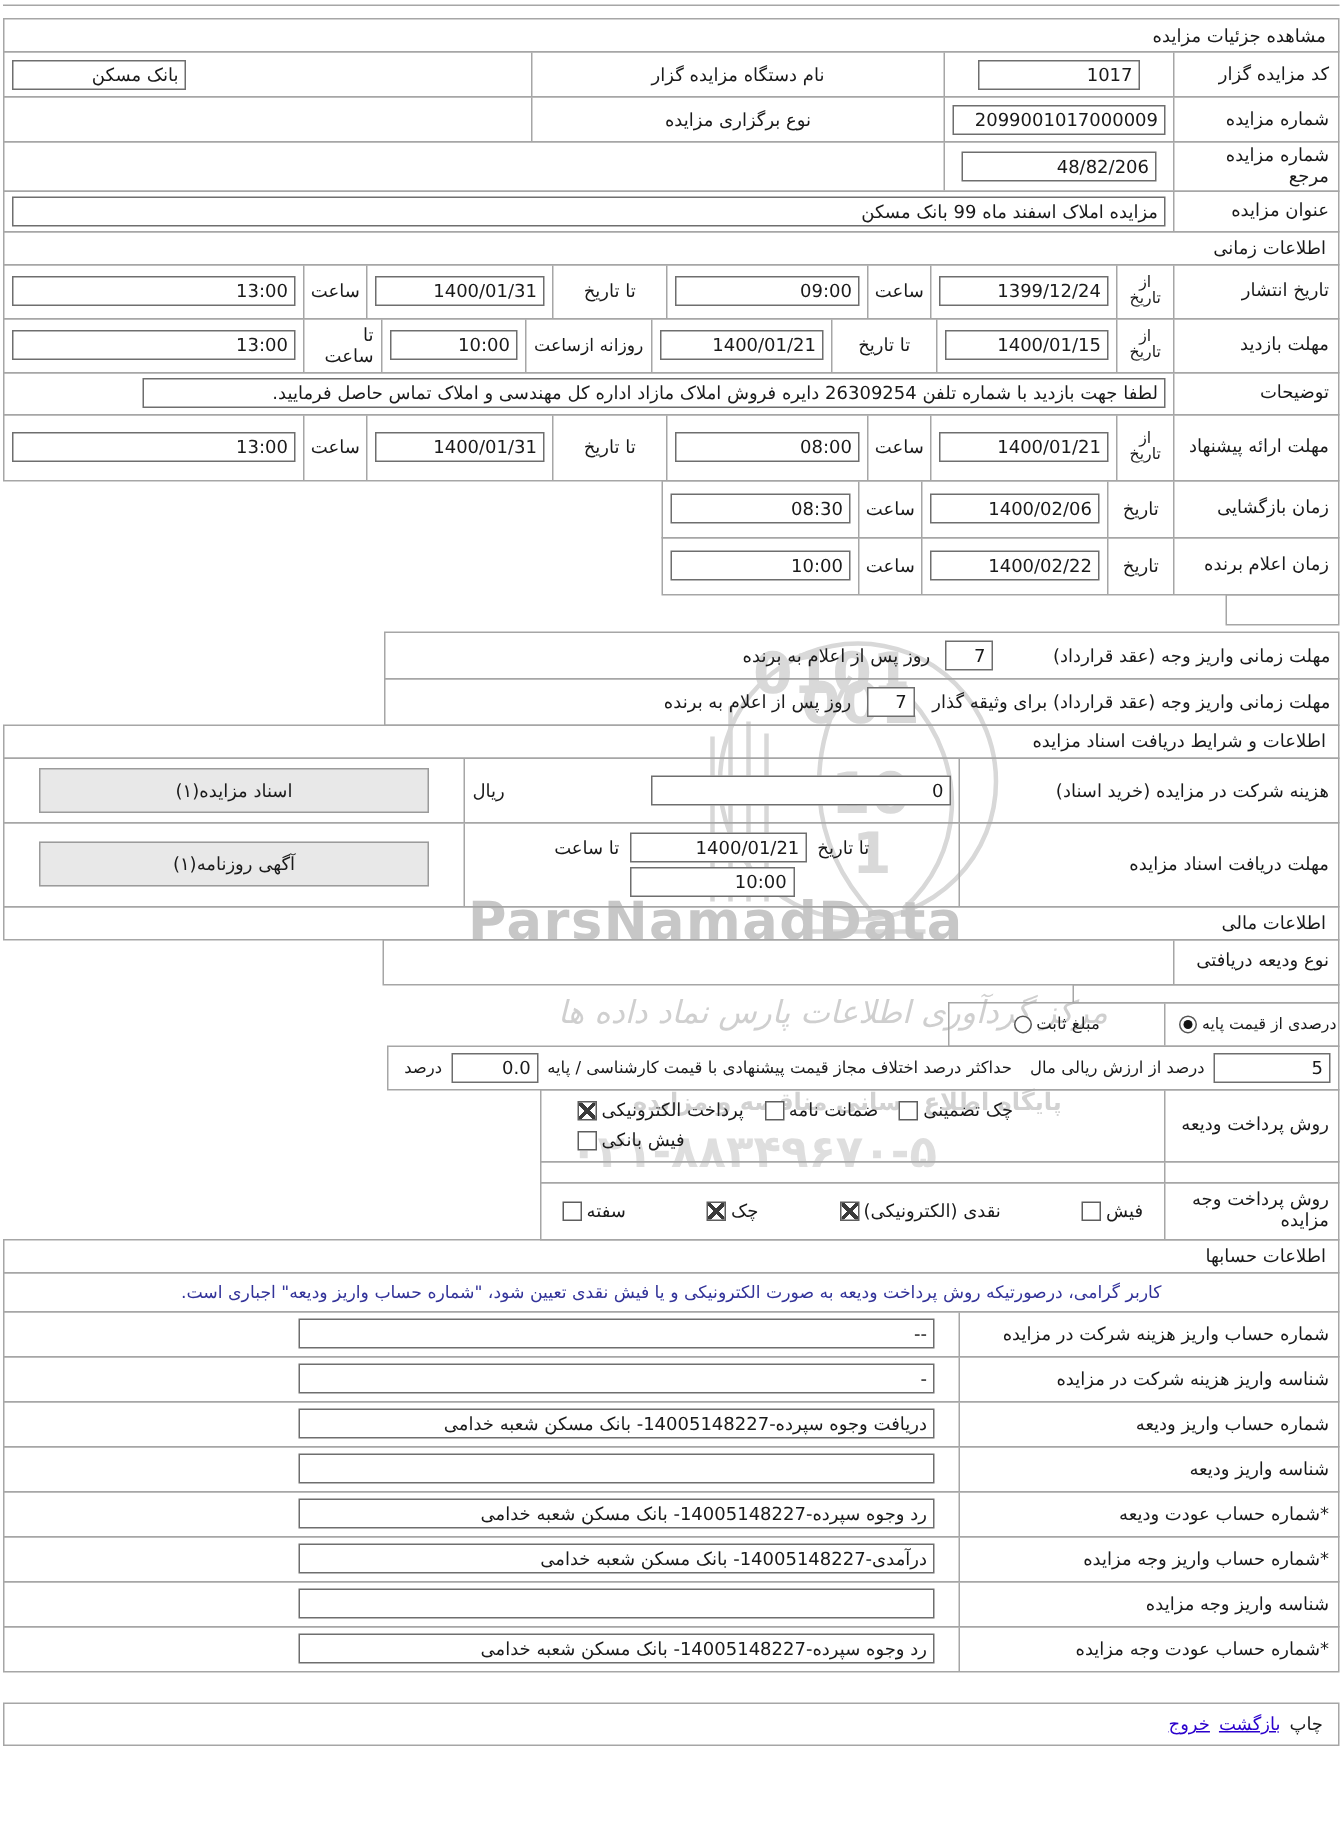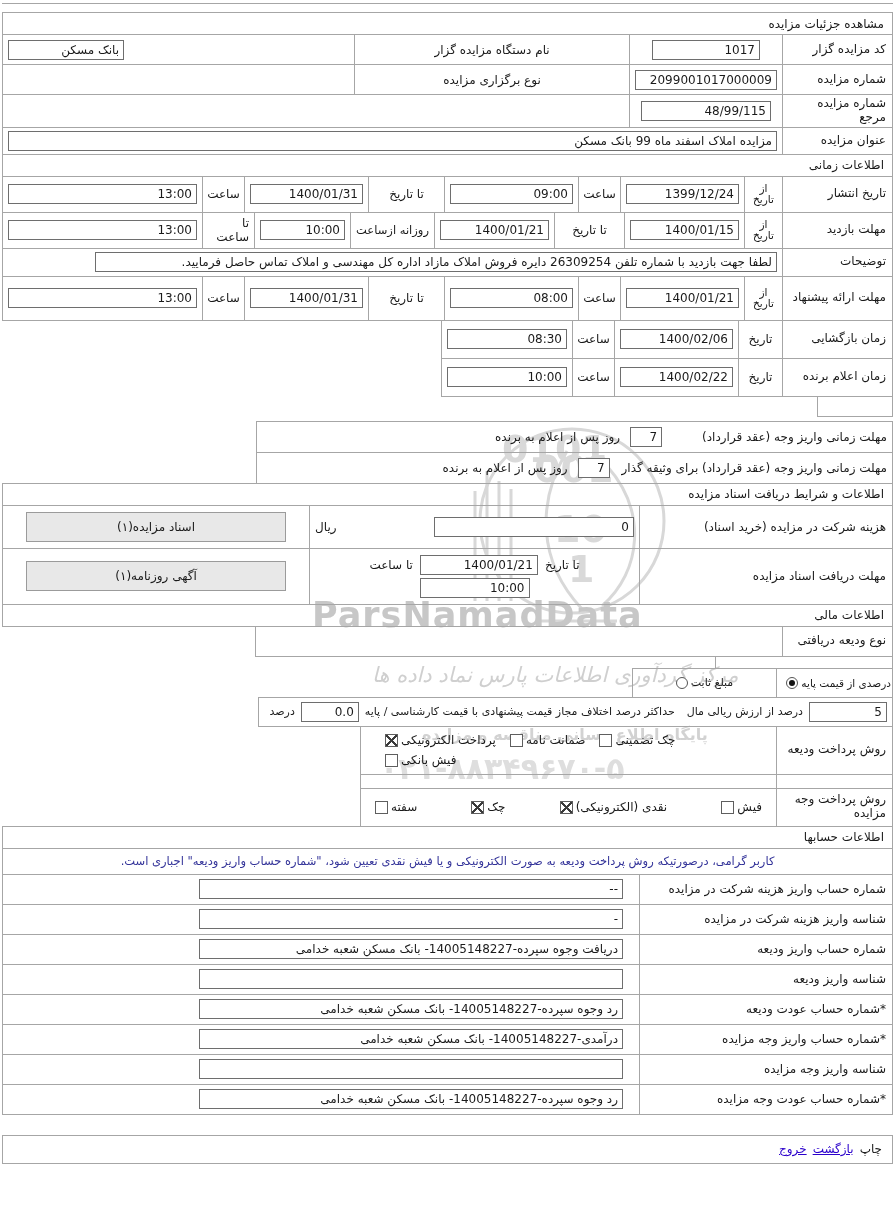--- a/index.html
+++ b/index.html
@@ -87,21 +87,21 @@
       <div class="cell lc dv">شماره مزایده</div>
       <div class="cell dv" style="width:153px;flex:none;justify-content:center">
         <div class="inp" style="width:148px">2099001017000009</div>
       </div>
       <div class="cell dv" style="width:275px;flex:none;justify-content:center">نوع برگزاری مزایده</div>
     </div>
 
     <div class="row" style="min-height:31px">
       <div class="cell lc dv">شماره مزایده مرجع</div>
       <div class="cell dv" style="width:153px;flex:none;justify-content:center">
-        <div class="inp" style="width:130px">48/99/115</div>
+        <div class="inp" style="width:130px">48/82/206</div>
       </div>
       <div class="cell" style="flex:1"></div>
     </div>
 
     <div class="row" style="min-height:28px">
       <div class="cell lc dv">عنوان مزایده</div>
       <div class="cell" style="flex:1">
         <div class="inp" style="flex:1">مزایده املاک اسفند ماه 99 بانک مسکن</div>
       </div>
     </div>

